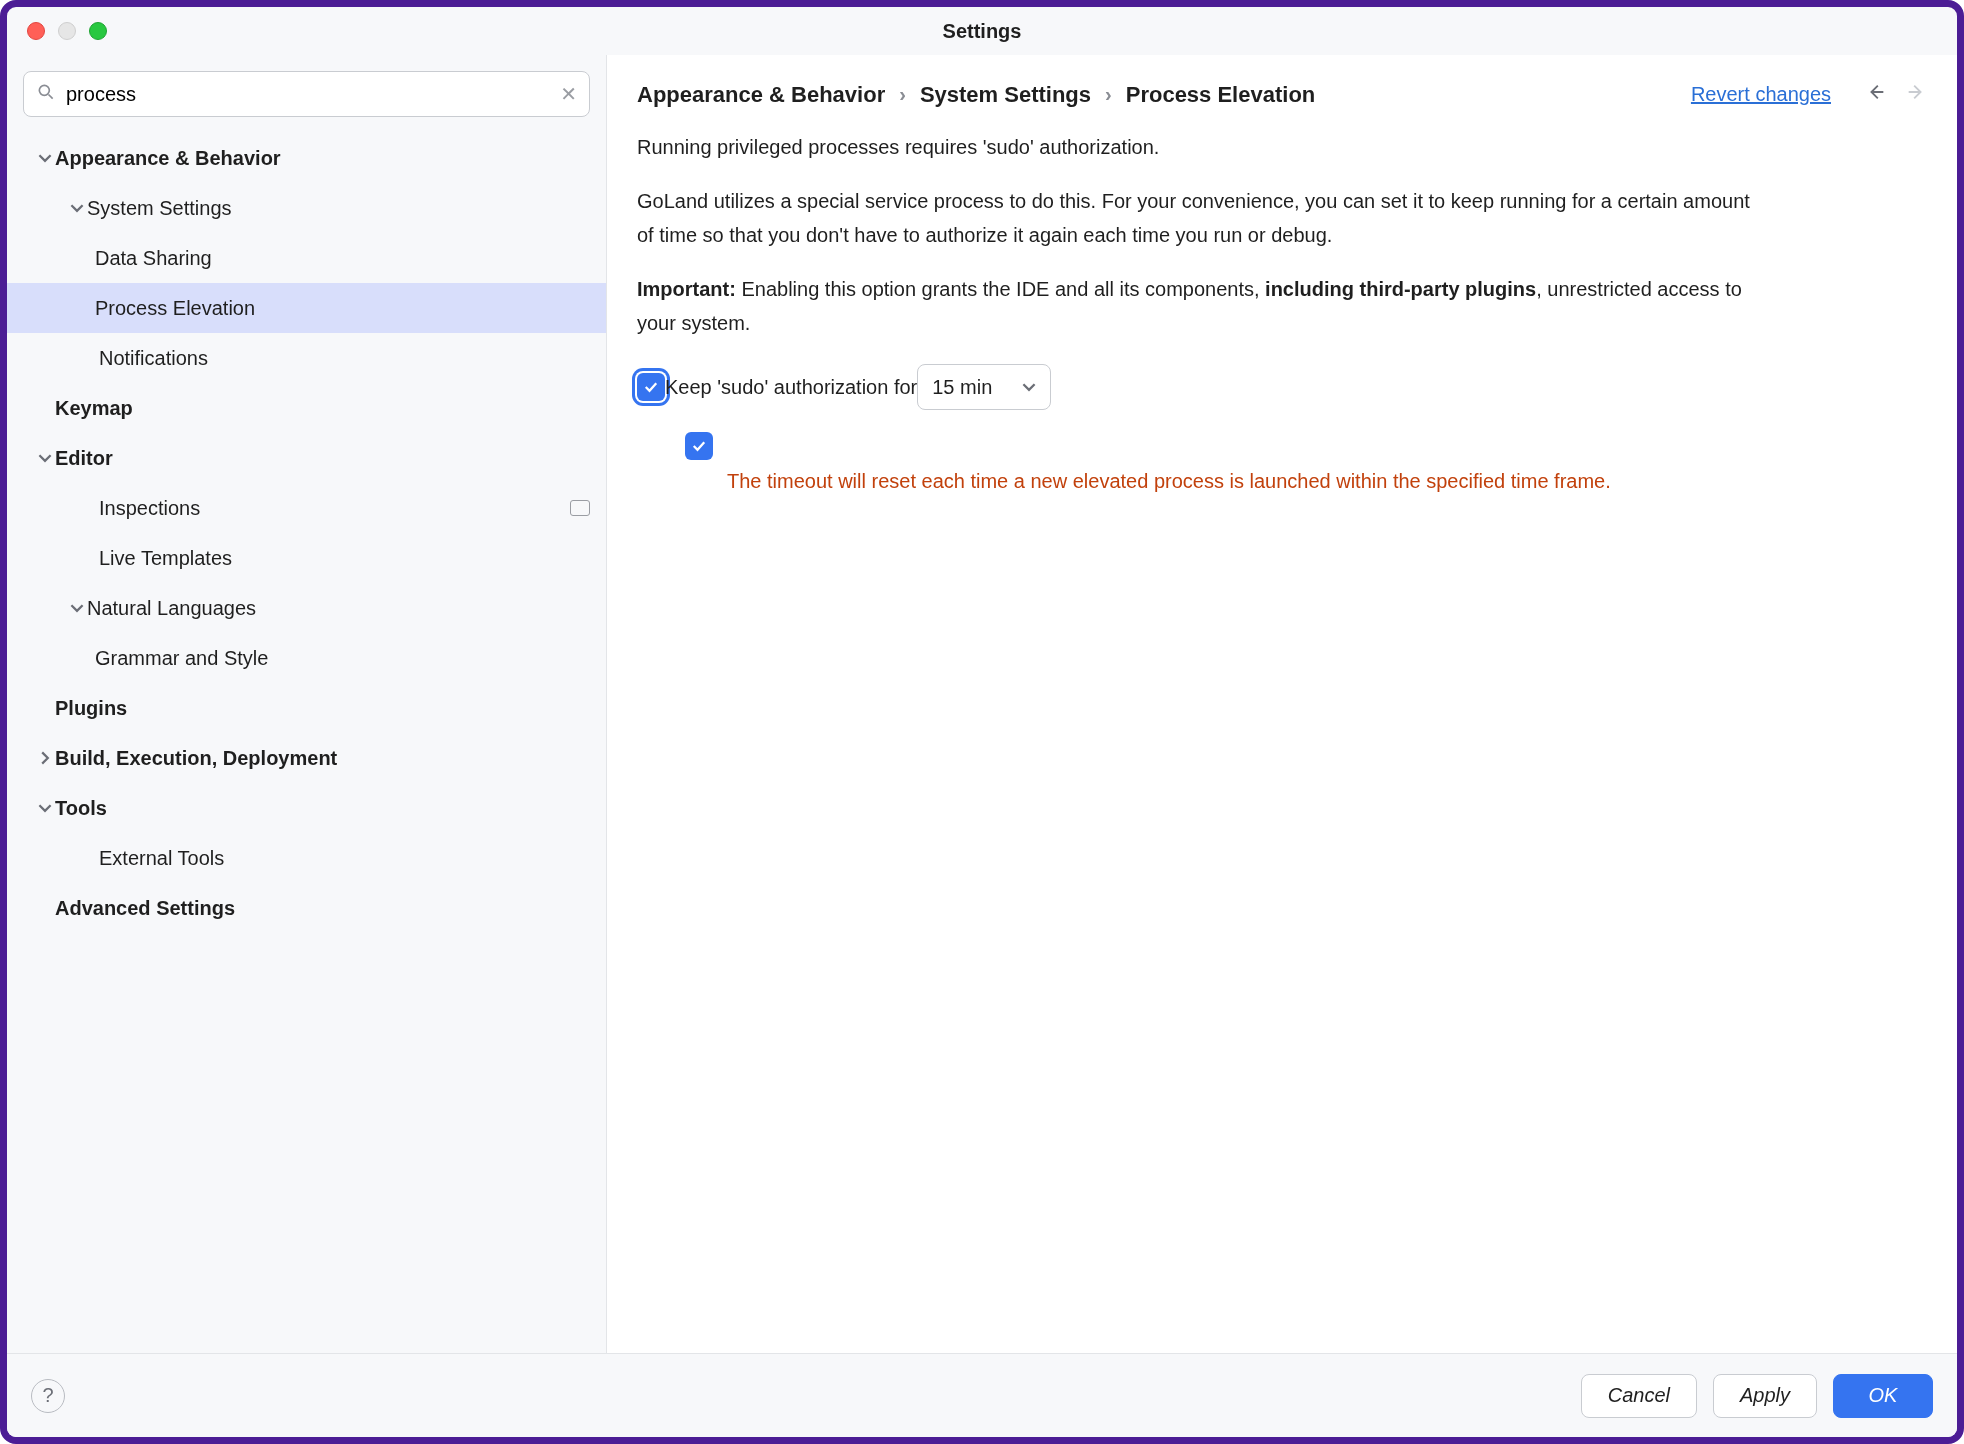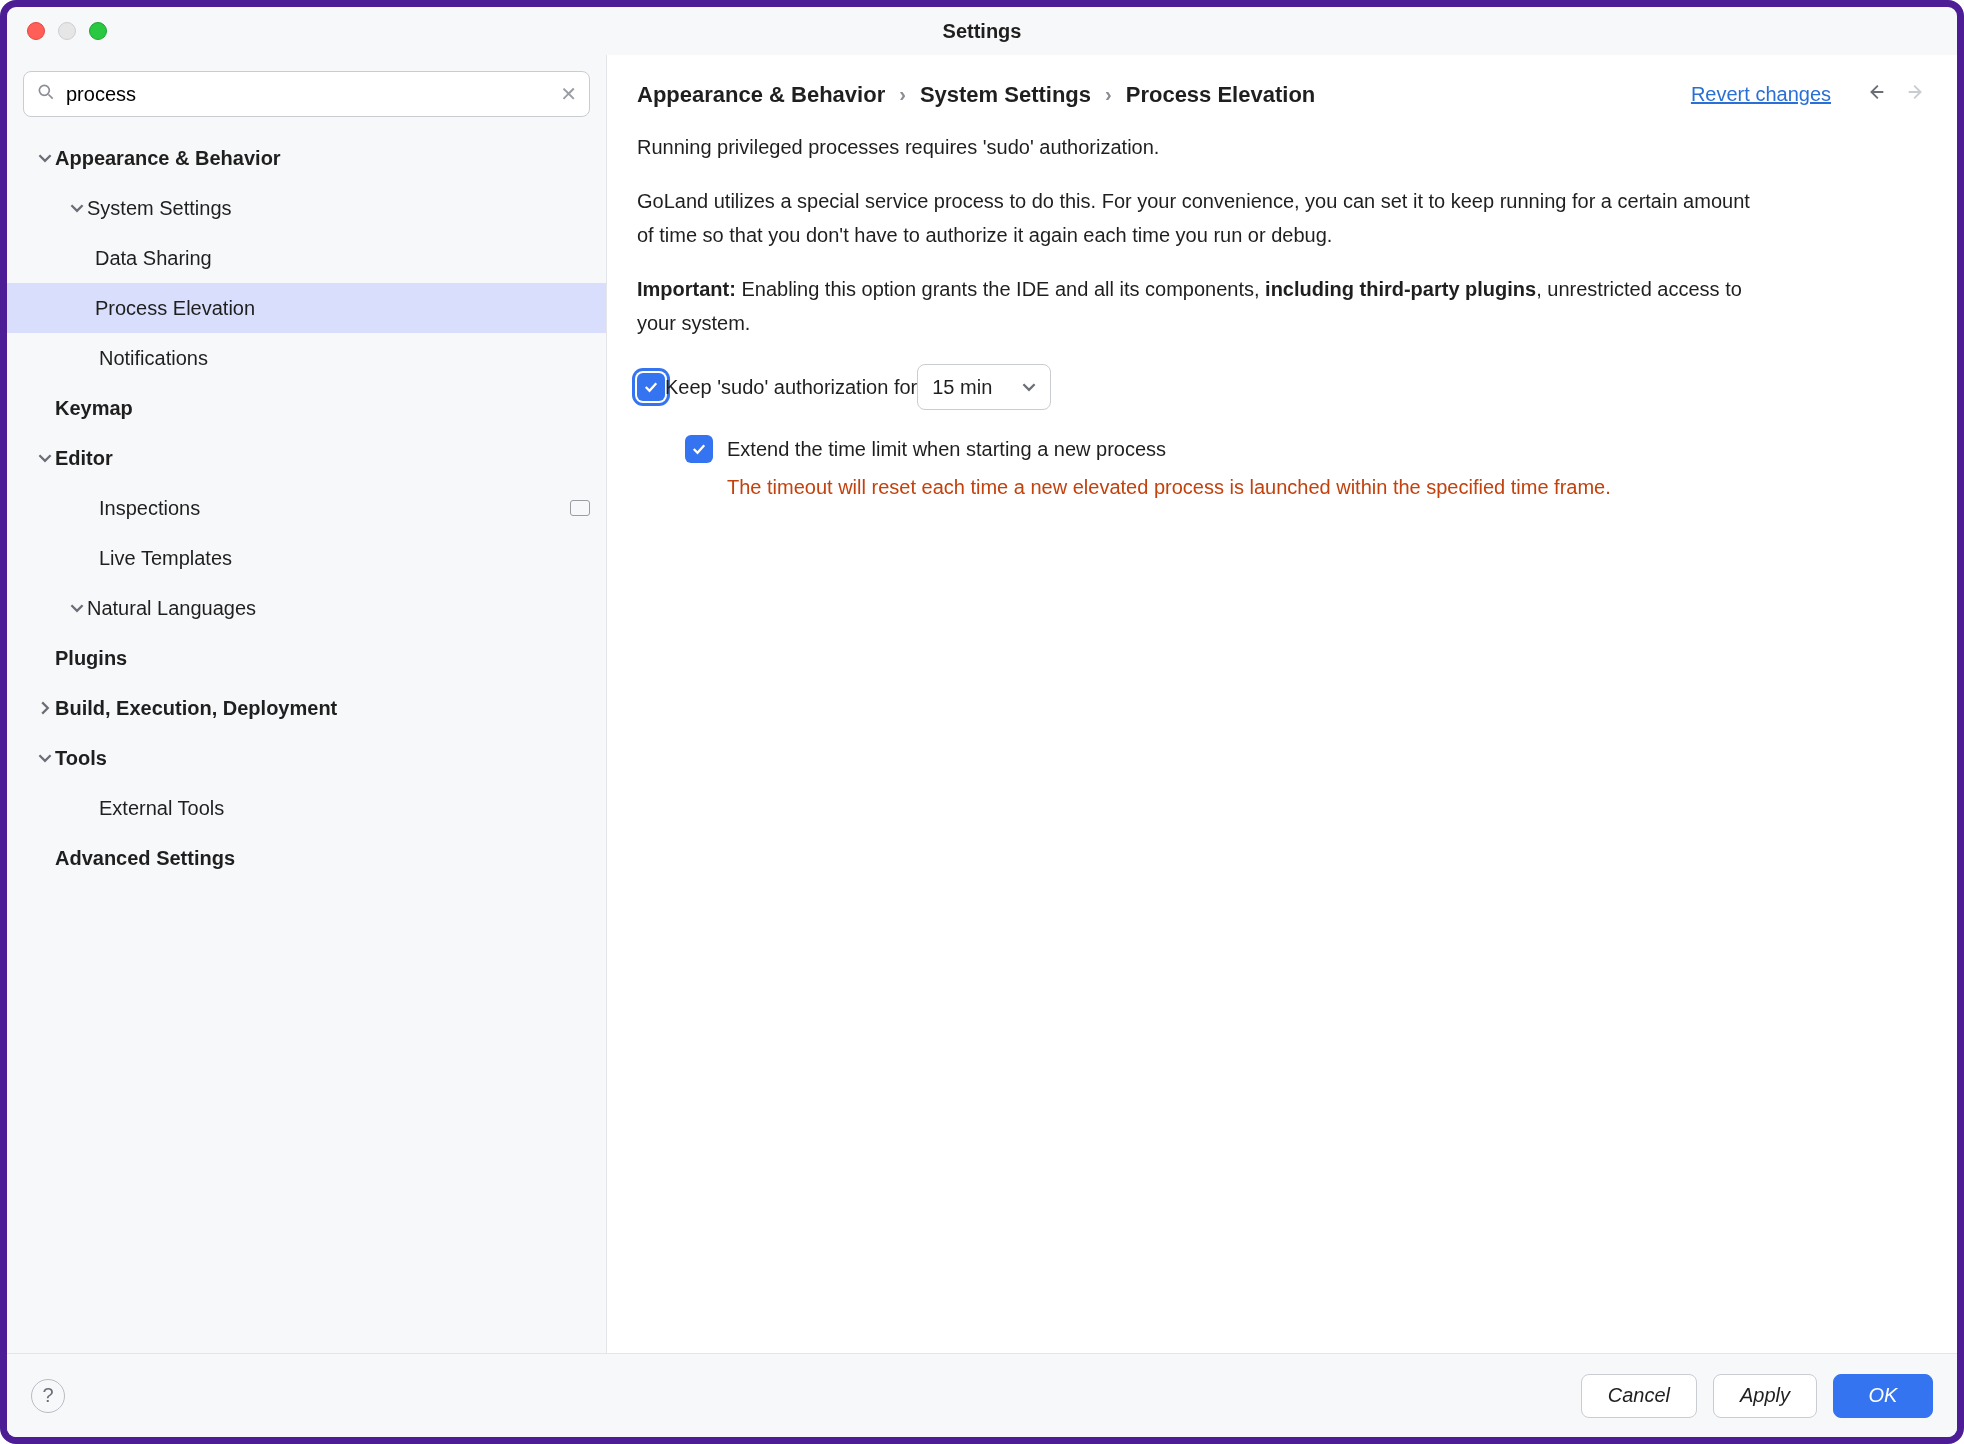--- a/index.html
+++ b/index.html
@@ -322,20 +322,23 @@
         <div class="tree-row ind2">
           <span class="tree-label">Live Templates</span>
         </div>
         <div class="tree-row ind1">
           <span class="chev">
             <svg viewBox="0 0 10 10">
                 <path d="M1 3 L5 7 L9 3" fill="none" stroke="currentColor" stroke-width="1.6"></path>
               </svg>
           </span>
           <span class="tree-label">Natural Languages</span>
+        </div>
+        <div class="tree-row ind3">
+          <span class="tree-label">Grammar and Style</span>
         </div>
         <div class="tree-row ind0">
           <span class="spacer"></span>
           <span class="tree-label bold">Plugins</span>
         </div>
         <div class="tree-row ind0">
           <span class="chev">
             <svg viewBox="0 0 10 10">
                 <path d="M3 1 L7 5 L3 9" fill="none" stroke="currentColor" stroke-width="1.6"></path>
               </svg>
@@ -408,21 +411,20 @@
           </div>
         </div>
 
         <div class="sub-option">
           <div class="row">
             <div class="checkbox">
               <svg viewBox="0 0 24 24" fill="none" stroke="#fff" stroke-width="3">
                   <path d="M5 12 L10 17 L19 7"></path>
                 </svg>
             </div>
-            <span>Extend the time limit when starting a new process</span>
           </div>
           <div class="hint">The timeout will reset each time a new elevated process is launched within the specified time frame.</div>
         </div>
       </div>
     </div>
   </div>
 
   <div class="footer">
     <div class="help">?</div>
     <div class="spacer-flex"></div>

